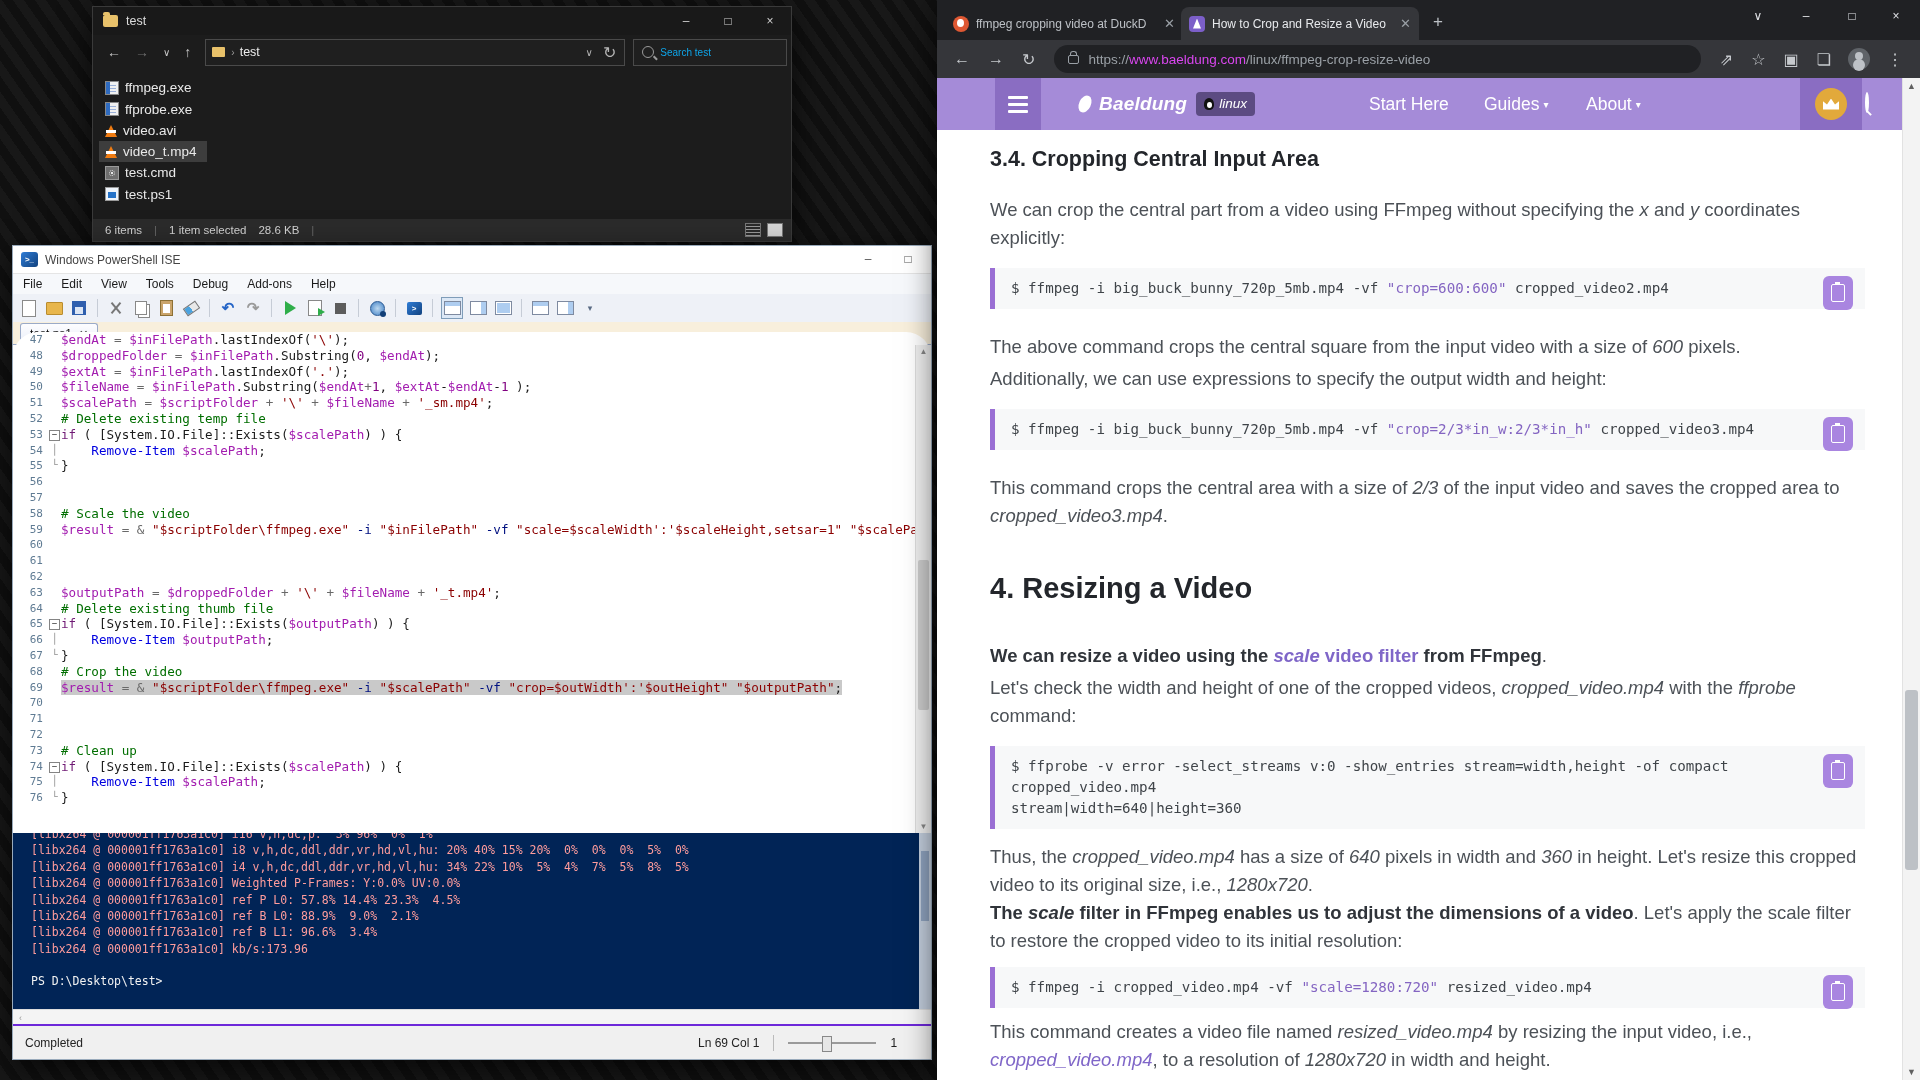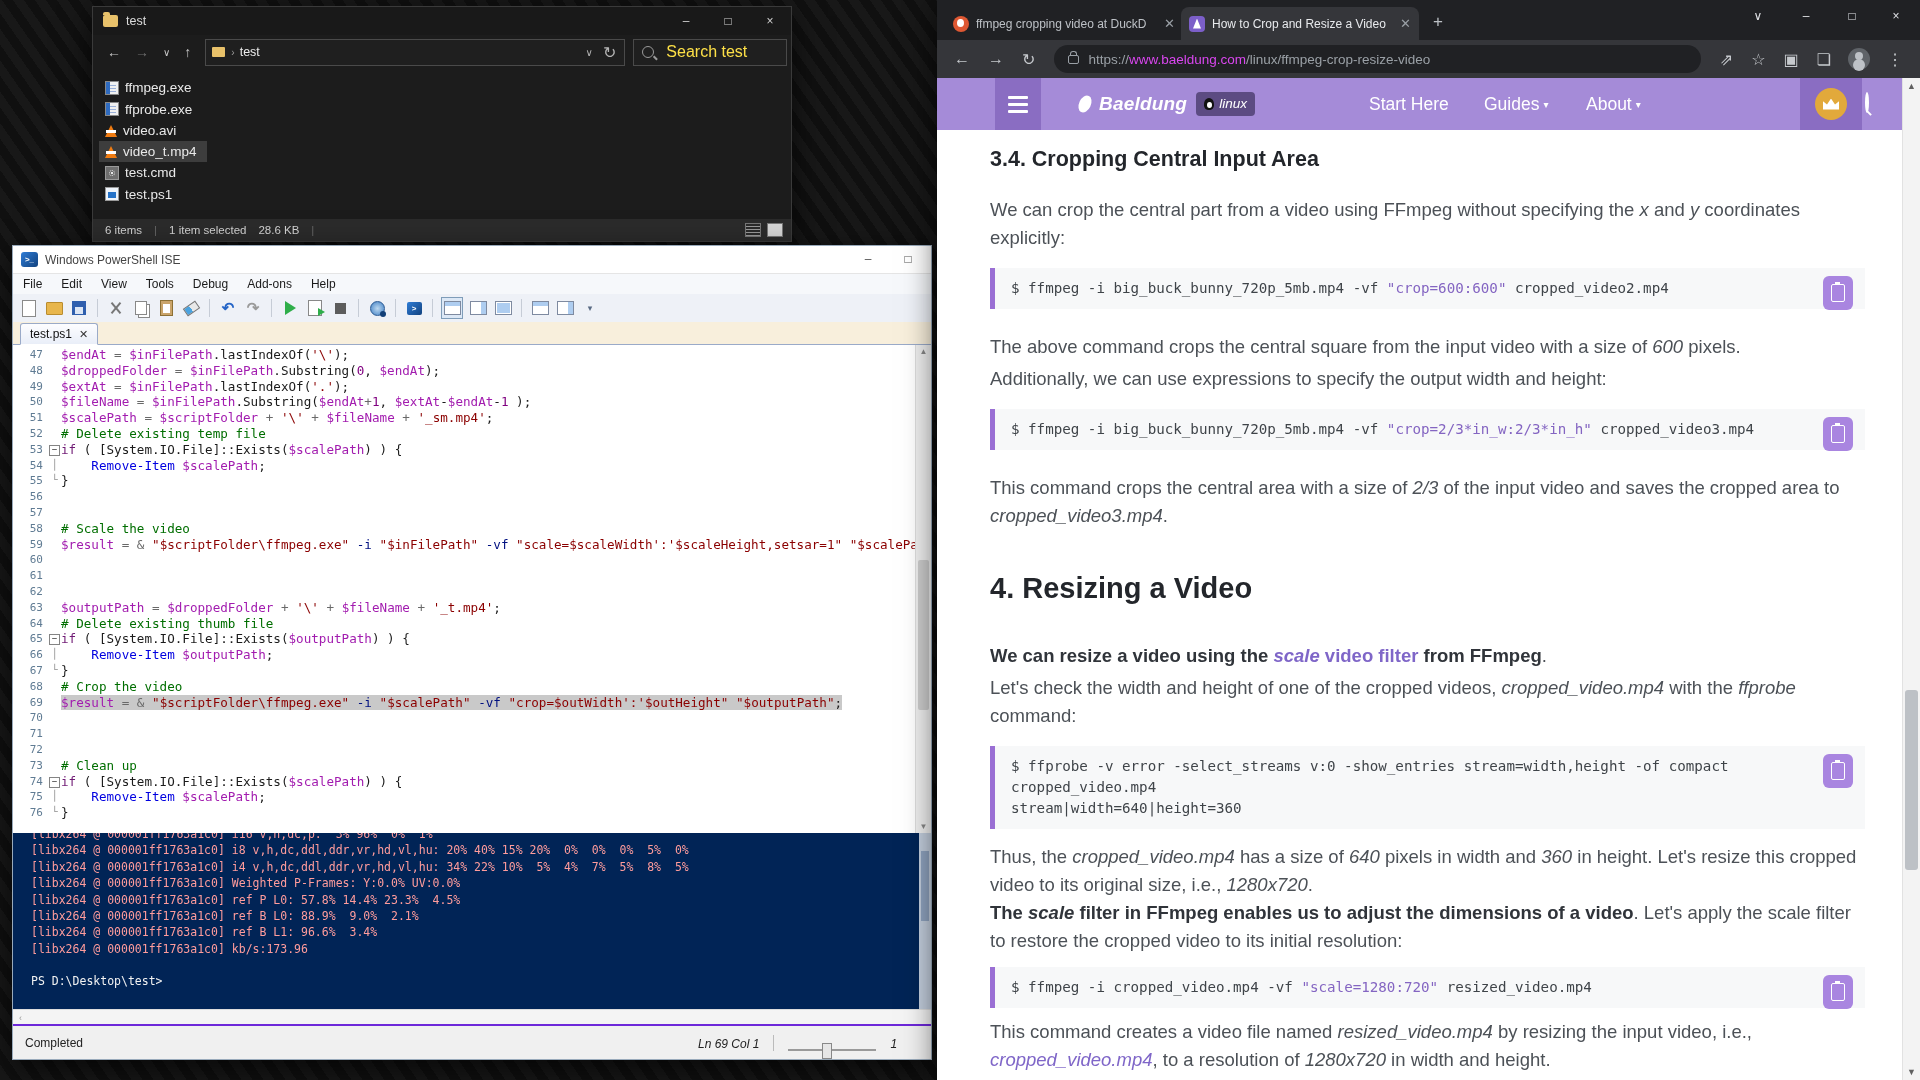--- a/index.html
+++ b/index.html
@@ -22,21 +22,21 @@
   .ex-nav{height:34px;display:flex;align-items:center;color:#c9c9c9;}
   .nav-g{font-size:14px;margin-left:14px;}
   .dim{color:#6f6f6f;}
   .small-g{font-size:10px;}
   .ex-addr{display:flex;align-items:center;height:25px;background:#1f1f1f;border:1px solid #4a4a4a;margin-left:14px;width:418px;}
   .ex-addr .crumb{color:#ececec;font-size:12.5px;margin-left:5px;}
   .ex-addr .sep{color:#9a9a9a;font-size:10px;margin-left:6px;}
   .mini-folder{width:13px;height:10px;background:#e8c16a;border-radius:1px;margin-left:6px;flex:none;}
   .ex-addr .right-ic{margin-left:auto;display:flex;align-items:center;gap:10px;padding-right:8px;color:#b5b5b5;}
   .ex-search{display:flex;align-items:center;height:25px;background:#1f1f1f;border:1px solid #4a4a4a;margin-left:8px;width:152px;}
-  .ex-search .ph{color:#fde047;font-size:16px;margin-left:12px;}
+  .ex-search .ph{color:#0ea5e9;font-size:10px;margin-left:6px;}
   .mag{width:10px;height:10px;border:1.6px solid #9a9a9a;border-radius:50%;position:relative;margin-left:8px;flex:none;}
   .mag:after{content:"";position:absolute;width:5px;height:1.6px;background:#9a9a9a;transform:rotate(45deg);right:-5px;bottom:-2px;}
   .ex-files{position:absolute;top:70px;left:6px;}
   .frow{display:inline-flex;align-items:center;height:21px;padding:0 10px 0 6px;}
   .frow.sel{background:#3d3d3d;}
   .frow .fname{color:#e9e9e9;font-size:13.5px;margin-left:6px;white-space:nowrap;}
   .fic{width:14px;height:14px;flex:none;position:relative;}
   .fic-app{background:linear-gradient(90deg,#2f6bbf 0 4px,#f0f0f0 4px);border:1px solid #888;box-sizing:border-box;}
   .fic-app:after{content:"";position:absolute;right:2px;top:3px;width:6px;height:7px;
     background:repeating-linear-gradient(#9ab0d8 0 1px,transparent 1px 3px);}
@@ -89,21 +89,21 @@
   .ic-lay.top:after{content:"";position:absolute;left:0;top:0;right:0;height:4px;background:#aecdf0;}
   .ic-lay.right:after{content:"";position:absolute;right:0;top:0;bottom:0;width:5px;background:#aecdf0;}
   .ic-lay.full:after{content:"";position:absolute;inset:1px;background:#aecdf0;}
   .tbi.pressed{border:1px solid #7f9db9;background:#dce8f6;}
   .ic-caret{color:#5a6b84;font-size:9px;}
   .ise-tabs{position:absolute;left:0;right:0;top:76px;height:22px;background:#f8efdc;border-bottom:1px solid #9aaac8;}
   .etab{position:absolute;left:7px;bottom:-1px;height:20px;display:flex;align-items:center;gap:7px;padding:0 9px;
     background:linear-gradient(#fdfdff,#e9eef8);border:1px solid #9aaac8;border-bottom:1px solid #fff;border-radius:3px 3px 0 0;
     font-size:12px;color:#111;}
   .etab .x{color:#333;font-size:11px;}
-  .ise-editor{position:absolute;left:0;right:0;top:101px;height:477px;background:#fff;overflow:hidden;
+  .ise-editor{position:absolute;left:0;right:0;top:86px;height:477px;background:#fff;overflow:hidden;
     font-family:"DejaVu Sans Mono",monospace;font-size:12.6px;border-radius:25px;}
   .eline{display:flex;height:15.8px;line-height:15.8px;white-space:pre;}
   .eln{width:30px;text-align:right;padding-right:5px;color:#5f7b93;font-size:11px;flex:none;}
   .efold{width:13px;flex:none;color:#8f8f8f;font-size:10px;text-align:center;line-height:14px;}
   .foldbox{display:inline-block;width:9px;height:9px;border:1px solid #848484;background:#fff;line-height:7px;font-size:9px;color:#333;margin-top:2px;}
   .ecode{color:#1b1b1b;}
   .eline.sel .ecode{background:#c9c9c9;}
   .ecode .c{color:#006e00;} .ecode .s{color:#8b0000;} .ecode .v{color:#a21caf;}
   .ecode .cm{color:#0000e0;} .ecode .k{color:#701a75;} .ecode .n{color:#800080;}
   .ecode .pm{color:#001080;} .ecode .o{color:#696969;}
@@ -112,21 +112,21 @@
   .ise-vscroll .ar{position:absolute;left:0;right:0;text-align:center;color:#888;font-size:8px;}
   .ise-console{position:absolute;left:0;right:0;top:587px;height:176px;background:#012456;overflow:hidden;
     font-family:"DejaVu Sans Mono",monospace;font-size:11.5px;color:#ff9c9c;}
   .ise-console .inner{margin-top:-7px;padding-left:18px;line-height:16.4px;white-space:pre;}
   .ise-console .prompt{color:#f2f2f2;margin-top:16px;}
   .con-scroll{position:absolute;right:0;top:0;bottom:0;width:12px;background:#c3cedd;}
   .con-scroll .thumb{position:absolute;left:2px;right:2px;top:18px;height:70px;background:#8fa3bf;}
   .ise-hscroll{position:absolute;left:0;right:0;top:763px;height:15px;background:#f4f4f4;border-top:1px solid #ddd;color:#999;font-size:9px;display:flex;align-items:center;padding-left:6px;}
   .ise-status{position:absolute;left:0;right:0;top:778px;bottom:0;background:#f0f0f0;border-top:2px solid #6d28d9;display:flex;align-items:center;font-size:12px;color:#222;overflow:hidden;}
   .ise-status .lft{margin-left:12px;}
-  .ise-status .rgt{position:absolute;left:685px;display:flex;align-items:flex-end;gap:14px;font-style:italic;}
+  .ise-status .rgt{position:absolute;left:685px;display:flex;align-items:center;gap:14px;}
   .vbar{width:1px;height:16px;background:#bbb;}
   .zoom-slider{width:88px;height:2px;background:#9a9a9a;position:relative;}
   .zoom-slider .knob{position:absolute;left:34px;top:-6px;width:8px;height:14px;background:#e6e6e6;border:1px solid #888;}
 
   
   .win-browser{left:937px;top:0;width:983px;height:1080px;background:#202124;}
   .tabbar{height:40px;position:relative;}
   .btab{position:absolute;top:7px;height:33px;display:flex;align-items:center;padding:0 8px;font-size:12px;color:#bdc1c6;width:222px;}
   .btab .ti{flex:1;overflow:hidden;white-space:nowrap;margin-left:7px;}
   .btab .x{color:#9aa0a6;margin-left:4px;font-size:13px;}

